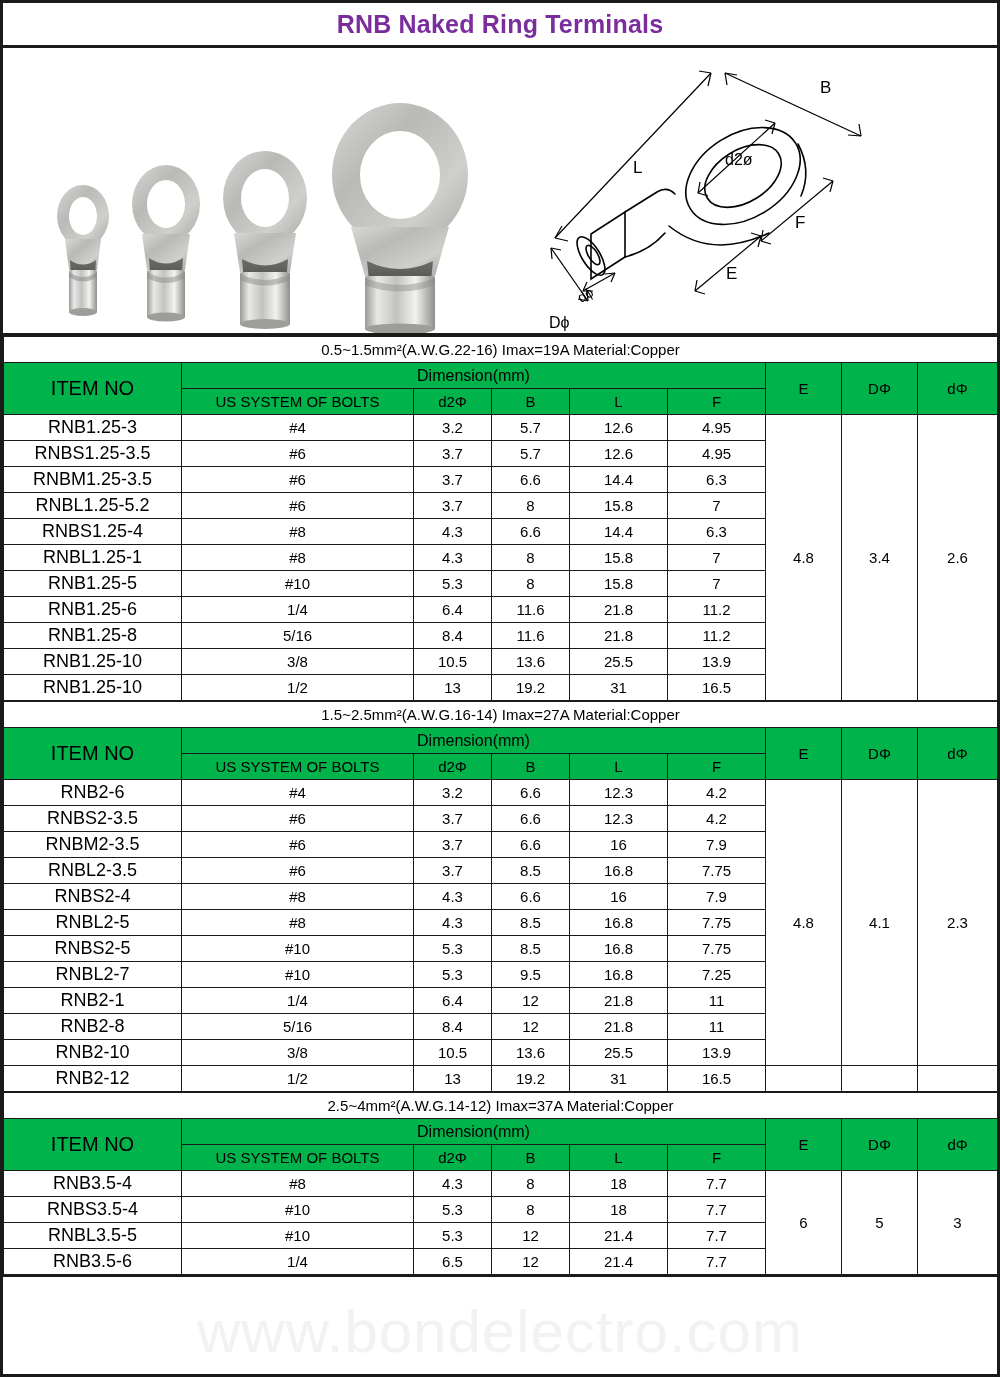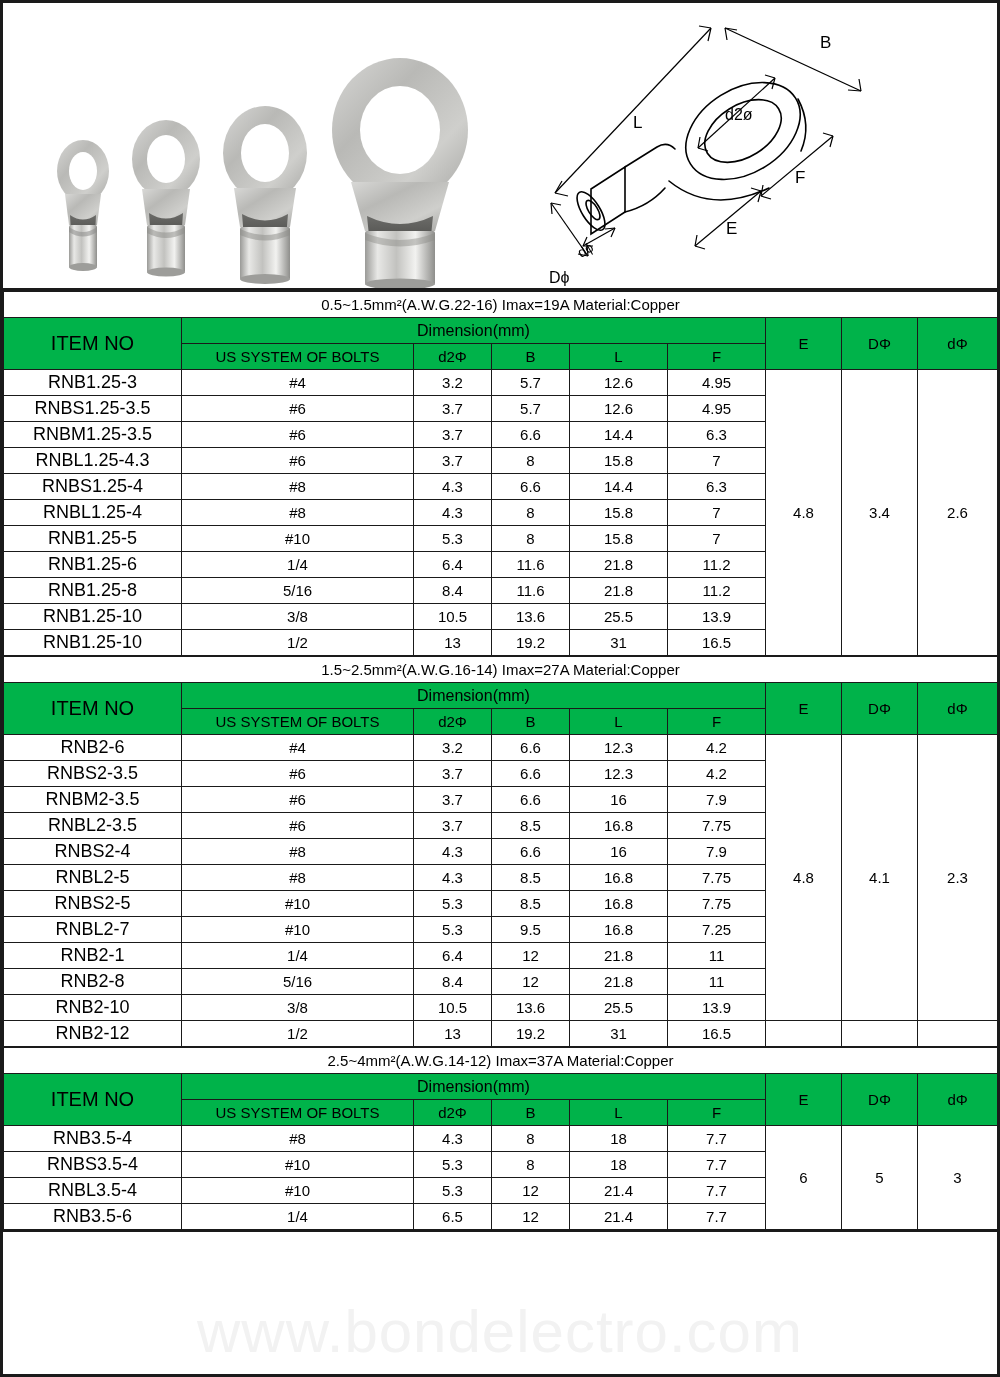--- a/index.html
+++ b/index.html
@@ -114,20 +114,23 @@
     white-space: nowrap;
     user-select: none;
     font-family: "Liberation Sans", sans-serif;
   }
 </style>
 </head>
 <body>
 
 <div class="sheet">
 
+  <div class="title-bar">
+    <div class="title-text">RNB Naked Ring Terminals</div>
+  </div>
 
   <div class="figures">
 
     <div class="photo-pane">
       <svg width="540" height="285" viewBox="0 0 540 285">
         <defs>
           <linearGradient id="ringMetal" x1="0" y1="0" x2="1" y2="1">
             <stop offset="0%" stop-color="#d8d8d6"></stop>
             <stop offset="35%" stop-color="#b9b9b6"></stop>
             <stop offset="70%" stop-color="#cfcfcc"></stop>
@@ -308,37 +311,37 @@
         </tr>
         <tr class="data">
           <td class="item">RNBM1.25-3.5</td>
           <td>#6</td>
           <td>3.7</td>
           <td>6.6</td>
           <td>14.4</td>
           <td>6.3</td>
         </tr>
         <tr class="data">
-          <td class="item">RNBL1.25-4.3</td>
+          <td class="item">RNBL1.25-5.2</td>
           <td>#6</td>
           <td>3.7</td>
           <td>8</td>
           <td>15.8</td>
           <td>7</td>
         </tr>
         <tr class="data">
           <td class="item">RNBS1.25-4</td>
           <td>#8</td>
           <td>4.3</td>
           <td>6.6</td>
           <td>14.4</td>
           <td>6.3</td>
         </tr>
         <tr class="data">
-          <td class="item">RNBL1.25-4</td>
+          <td class="item">RNBL1.25-1</td>
           <td>#8</td>
           <td>4.3</td>
           <td>8</td>
           <td>15.8</td>
           <td>7</td>
         </tr>
         <tr class="data">
           <td class="item">RNB1.25-5</td>
           <td>#10</td>
           <td>5.3</td>
@@ -561,21 +564,21 @@
         </tr>
         <tr class="data">
           <td class="item">RNBS3.5-4</td>
           <td>#10</td>
           <td>5.3</td>
           <td>8</td>
           <td>18</td>
           <td>7.7</td>
         </tr>
         <tr class="data">
-          <td class="item">RNBL3.5-4</td>
+          <td class="item">RNBL3.5-5</td>
           <td>#10</td>
           <td>5.3</td>
           <td>12</td>
           <td>21.4</td>
           <td>7.7</td>
         </tr>
         <tr class="data">
           <td class="item">RNB3.5-6</td>
           <td>1/4</td>
           <td>6.5</td>

